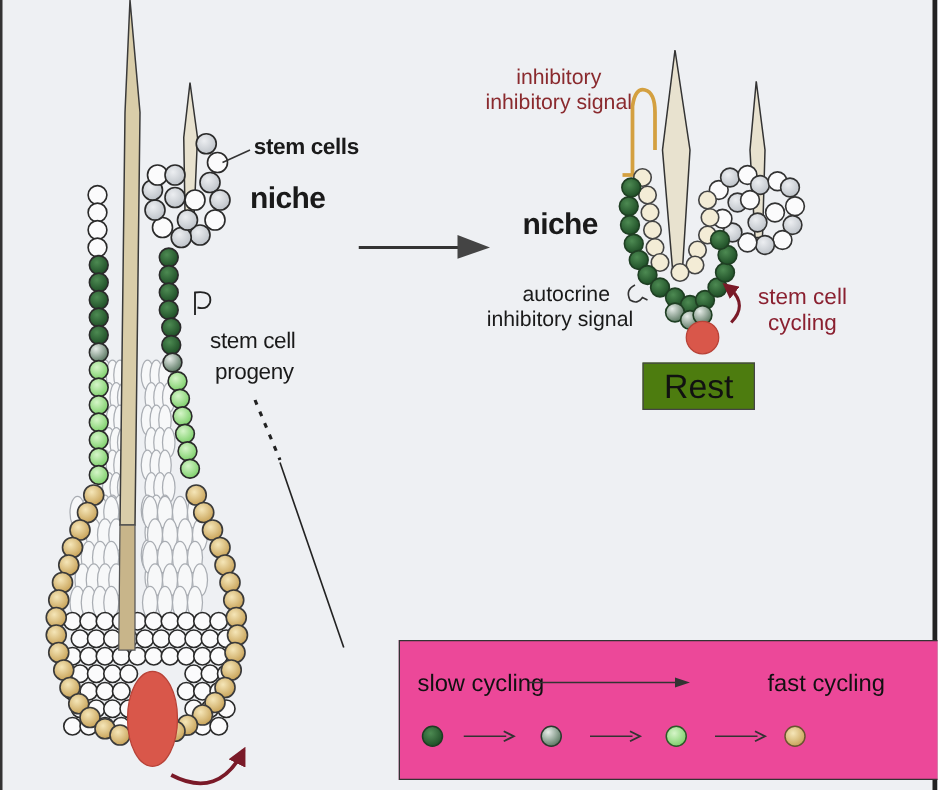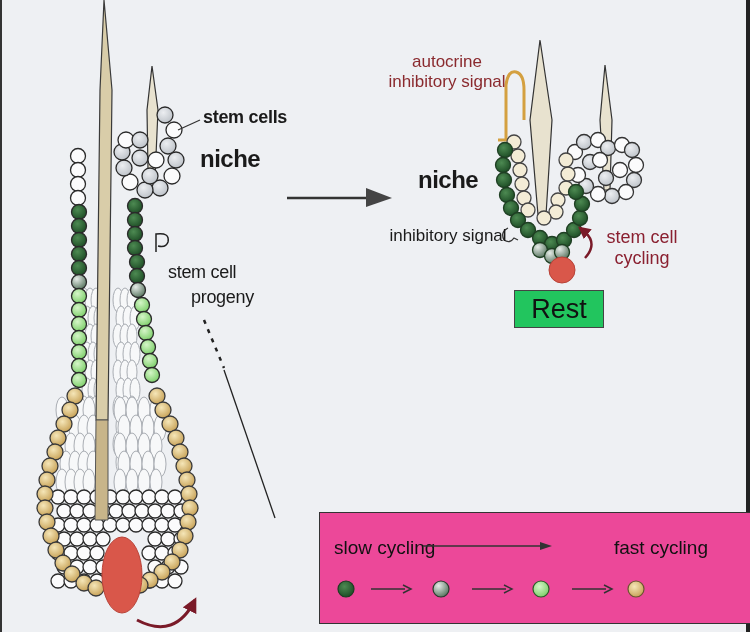--- a/index.html
+++ b/index.html
@@ -6,21 +6,21 @@
   body { width:750px; height:632px; background:#eef0f3; overflow:hidden; position:relative;
          font-family:"Liberation Sans", sans-serif; }
   #frame { position:absolute; left:0; top:0; width:750px; height:632px; }
   .lbl { position:absolute; white-space:nowrap; color:#1a1a1a; line-height:1; }
   .lbl-dark { font-size:18px; letter-spacing:-0.3px; }
   .lbl-niche { font-size:24px; font-weight:bold; letter-spacing:-0.5px; }
   .lbl-red { color:#8a2030; font-size:18px; text-align:center; }
   .lbl-para { color:#8a2a2e; font-size:17px; text-align:center; line-height:1.15; }
   .lbl-auto { font-size:17px; text-align:center; line-height:1.2; color:#1a1a1a; }
   #rest-box { position:absolute; left:514px; top:290px; width:88px; height:36px; border:1.5px solid #444;
-              background:#22c55e; font-size:27px; text-align:center; line-height:36px; color:#111; }
+              background:#4d7c0f; font-size:27px; text-align:center; line-height:36px; color:#111; }
   #legend-box { position:absolute; left:275px; top:512px; width:435px; height:110px; border:1.5px solid #333;
                 background:#ec4899;margin-left:44px; }
   #legend-slow { position:absolute; left:14px; top:24px; font-size:19px; color:#111; }
   #legend-fast { position:absolute; left:294px; top:24px; font-size:19px; color:#111; }
 </style>
 </head>
 <body>
 
 <svg id="frame" viewBox="0 0 750 632" xmlns="http://www.w3.org/2000/svg">
   <defs>
@@ -391,28 +391,29 @@
     <line x1="472" y1="589" x2="512" y2="589" stroke="#333" stroke-width="1.3" marker-end="url(#arrowHead)"></line>
     <circle cx="541" cy="589" r="8" fill="url(#gLight)" stroke="#2b5a28" stroke-width="1.2"></circle>
     <line x1="572" y1="589" x2="611" y2="589" stroke="#333" stroke-width="1.3" marker-end="url(#arrowHead)"></line>
     <circle cx="636" cy="589" r="8" fill="url(#gTan)" stroke="#6a5430" stroke-width="1.2"></circle>
   </g>
 </svg>
 
 <div class="lbl lbl-dark" style="left:203px;top:108px;font-weight:bold;">stem cells</div>
 <div class="lbl lbl-niche" style="left:200px;top:147px;">niche</div>
 <div class="lbl lbl-dark" style="left:168px;top:263px;">stem cell</div>
-<div class="lbl lbl-dark" style="left:172px;top:288px;margin-left:19px;">progeny</div>
+<div class="lbl lbl-dark" style="left:172px;top:288px;">progeny</div>
 
 <div class="lbl lbl-para" style="left:372px;top:52px;width:150px;">
-  <div>autocrine</div>
+  <div>inhibitory</div>
   <div>inhibitory signal</div>
 </div>
 <div class="lbl lbl-niche" style="left:418px;top:168px;">niche</div>
 <div class="lbl lbl-auto" style="left:368px;top:226px;width:160px;">
+  <div style="padding-left:10px;">autocrine</div>
   <div>inhibitory signal</div>
 </div>
 <div class="lbl lbl-red" style="left:596px;top:228px;width:92px;">
   <div>stem cell</div>
   <div style="margin-top:3px;">cycling</div>
 </div>
 
 <div id="rest-box">Rest</div>
 
 <div id="legend-box">

